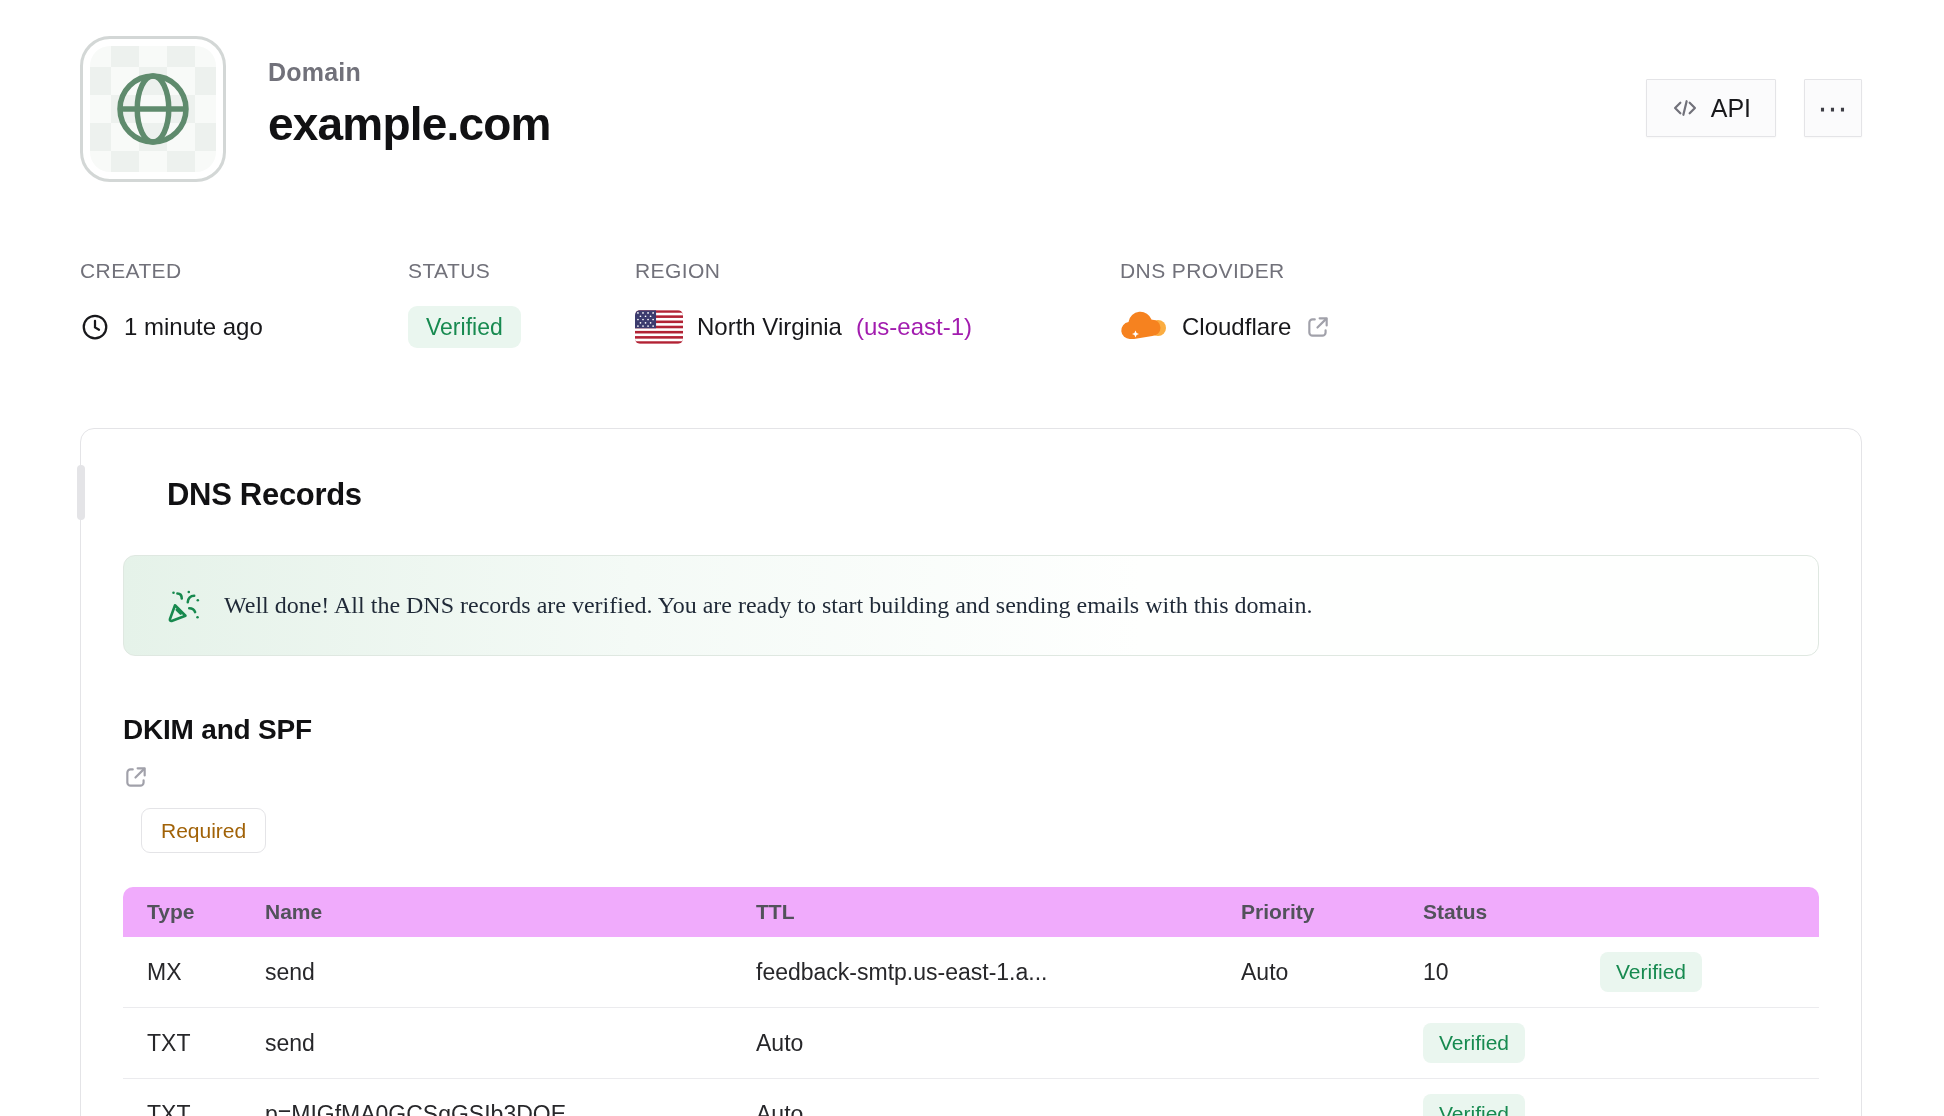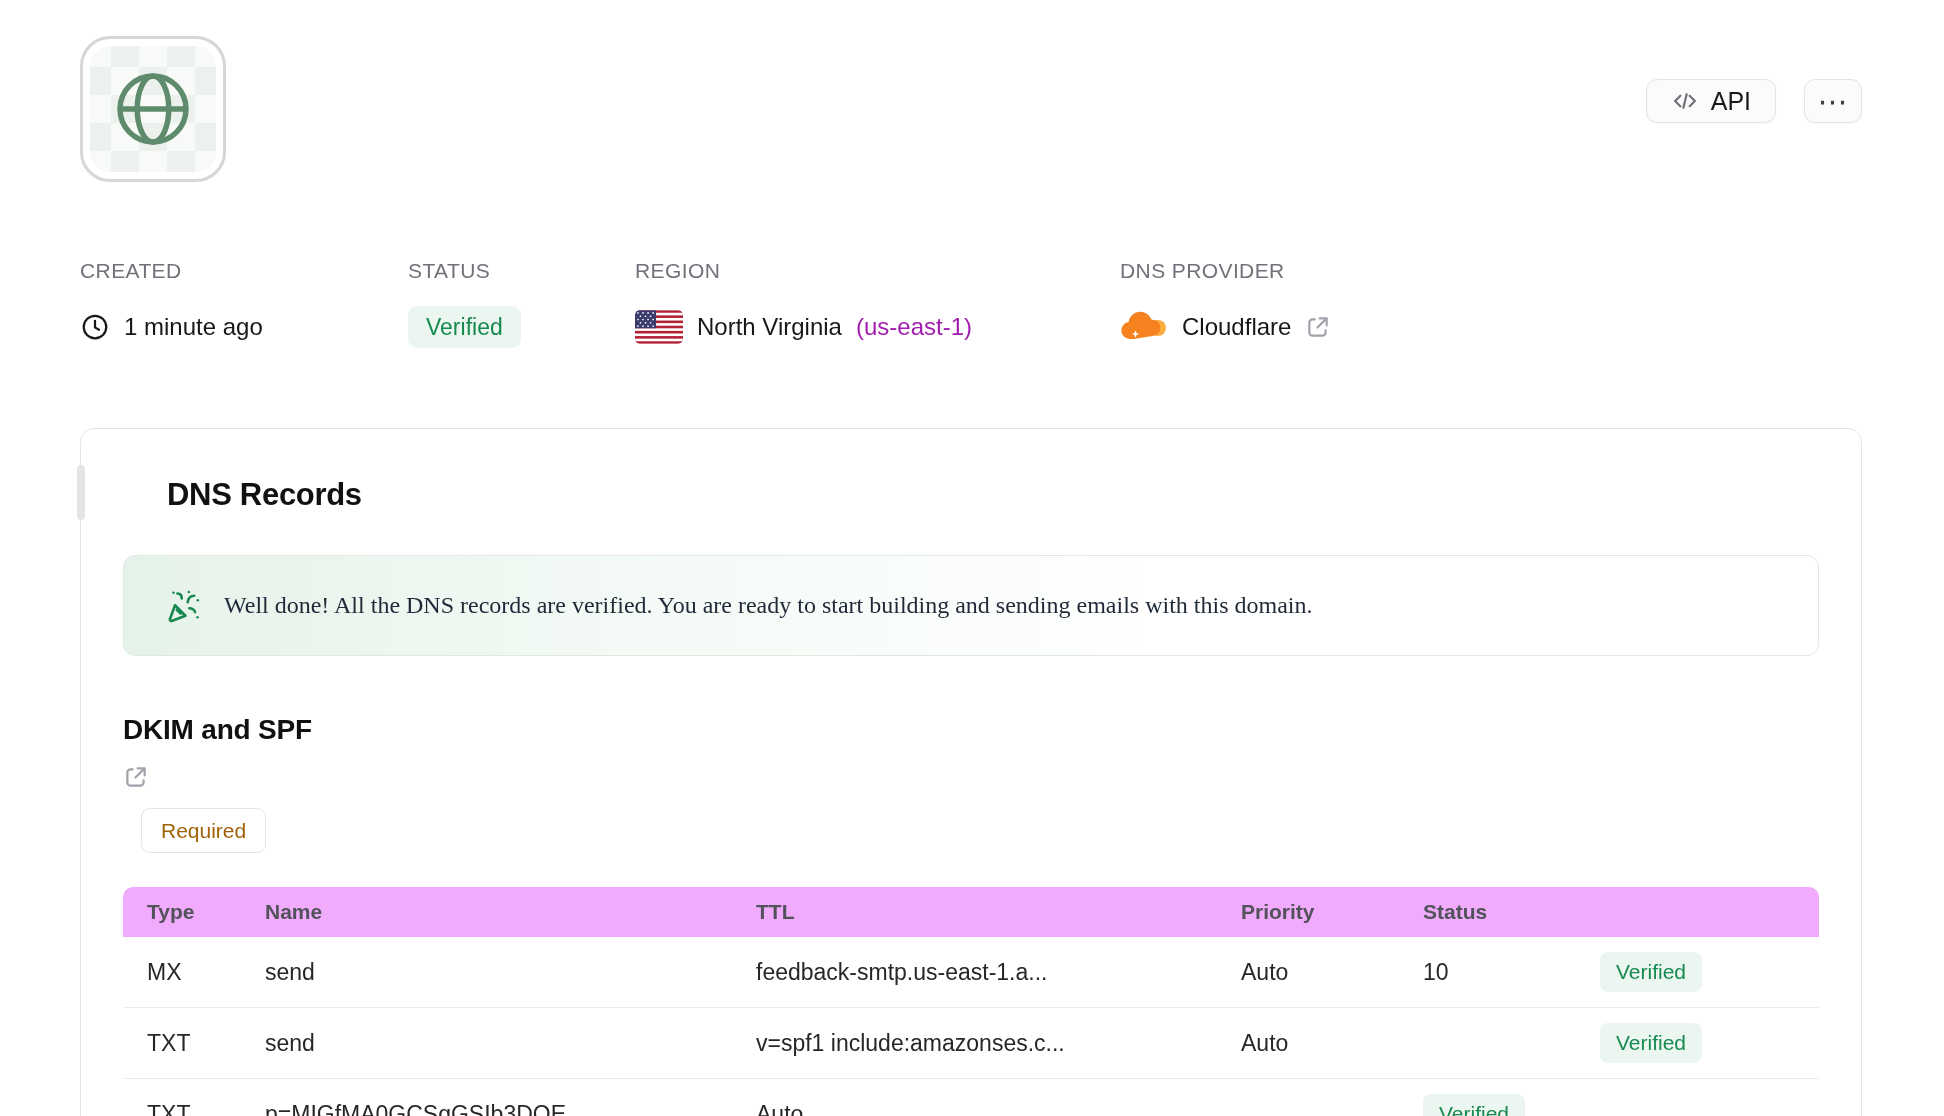--- a/index.html
+++ b/index.html
@@ -15,22 +15,22 @@
       conic-gradient(#edf1ee 25%, #f8faf8 0 50%, #edf1ee 0 75%, #f8faf8 0) 0 0 / 56px 56px;
     box-shadow: inset 0 0 0 7px #ffffff;
     display:flex; align-items:center; justify-content:center;
   }
   .avatar svg { width:88px; height:88px; }
   .head-text { position:absolute; left:268px; top:58px; }
   .kicker { font-size:25px; font-weight:600; color:#71717a; letter-spacing:0.2px; }
   .domain-title { margin-top:10px; font-size:46px; font-weight:700; color:#111113; letter-spacing:-0.8px; }
   .head-actions { position:absolute; right:82px; top:79px; display:flex; gap:28px; align-items:center; }
   .btn {
-    display:flex; align-items:center; gap:12px; height:44px; padding:0 24px;
-    background:#fbfbfc; border:1.5px solid #e4e4e7; border-radius:11px;
+    display:flex; align-items:center; gap:12px; height:58px; padding:0 24px;
+    background:#fbfbfc; border:1.5px solid #e4e4e7; border-radius:1px;
     font-size:25px; color:#18181b; cursor:pointer;
     box-shadow:0 1px 2px rgba(0,0,0,0.03);
   }
   .btn svg { width:28px; height:28px; }
   .btn.square { width:58px; padding:0; justify-content:center; font-size:30px; color:#3f3f46; letter-spacing:1px; }
 
   
   .meta { position:absolute; left:80px; top:259px; right:82px; display:flex; }
   .meta-col-1 { width:328px; } .meta-col-2 { width:227px; } .meta-col-3 { width:485px; }
   .meta-label { font-size:21px; color:#71717a; letter-spacing:0.4px; font-weight:400; }
@@ -91,20 +91,24 @@
 <body>
 
 <div class="page">
 
   <div class="avatar">
     <svg viewBox="0 0 24 24" fill="none" stroke="#5f8b6d" stroke-width="1.5">
       <circle cx="12" cy="12" r="9"></circle>
       <ellipse cx="12" cy="12" rx="4.3" ry="9"></ellipse>
       <line x1="3" y1="12" x2="21" y2="12"></line>
     </svg>
+  </div>
+  <div class="head-text">
+    <div class="kicker">Domain</div>
+    <div class="domain-title">example.com</div>
   </div>
   <div class="head-actions">
     <button class="btn">
       <svg viewBox="0 0 24 24" fill="none" stroke="#71717a" stroke-width="1.9" stroke-linecap="round" stroke-linejoin="round">
         <polyline points="8 7.5 3.5 12 8 16.5"></polyline>
         <polyline points="16 7.5 20.5 12 16 16.5"></polyline>
         <line x1="13.4" y1="6.2" x2="10.6" y2="17.8"></line>
       </svg>
       <span>API</span>
     </button>
@@ -236,21 +240,20 @@
           <div>MX</div>
           <div>send</div>
           <div>feedback-smtp.us-east-1.a...</div>
           <div>Auto</div>
           <div>10</div>
           <div><span class="cell-badge">Verified</span></div>
         </div>
         <div class="t-row">
           <div>TXT</div>
           <div>send</div>
-          <div>v=spf1 include:amazonses.c...</div>
           <div>Auto</div>
           <div></div>
           <div><span class="cell-badge">Verified</span></div>
         </div>
         <div class="t-row">
           <div>TXT</div>
           <div>p=MIGfMA0GCSqGSIb3DQE...</div>
           <div>Auto</div>
           <div></div>
           <div><span class="cell-badge">Verified</span></div>

